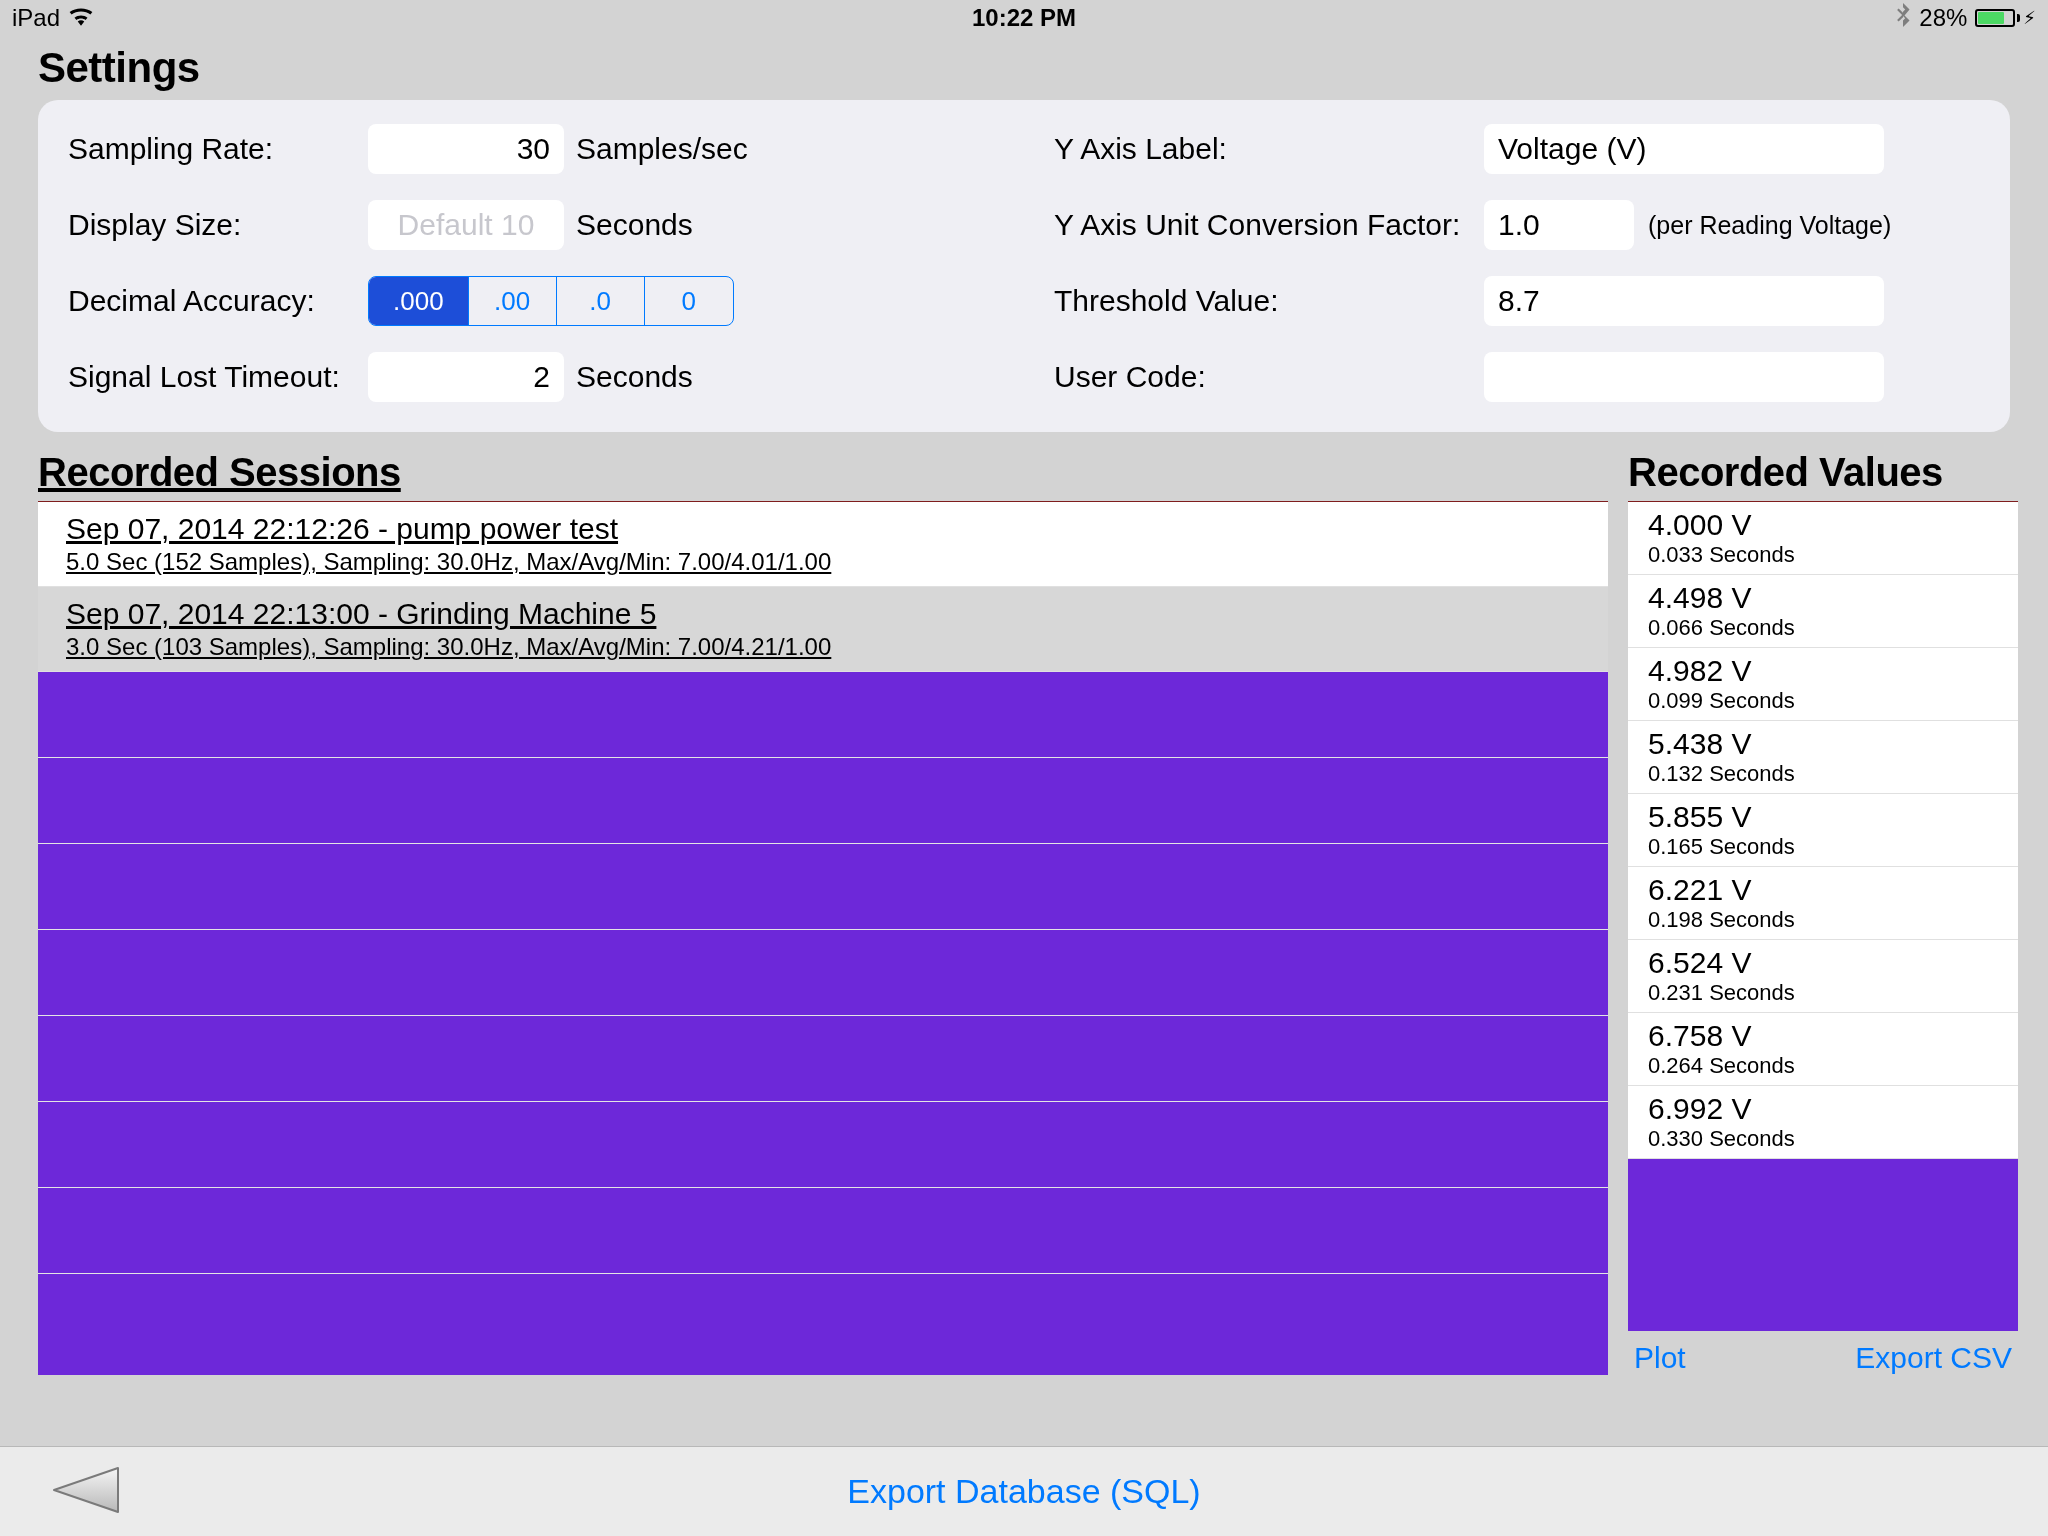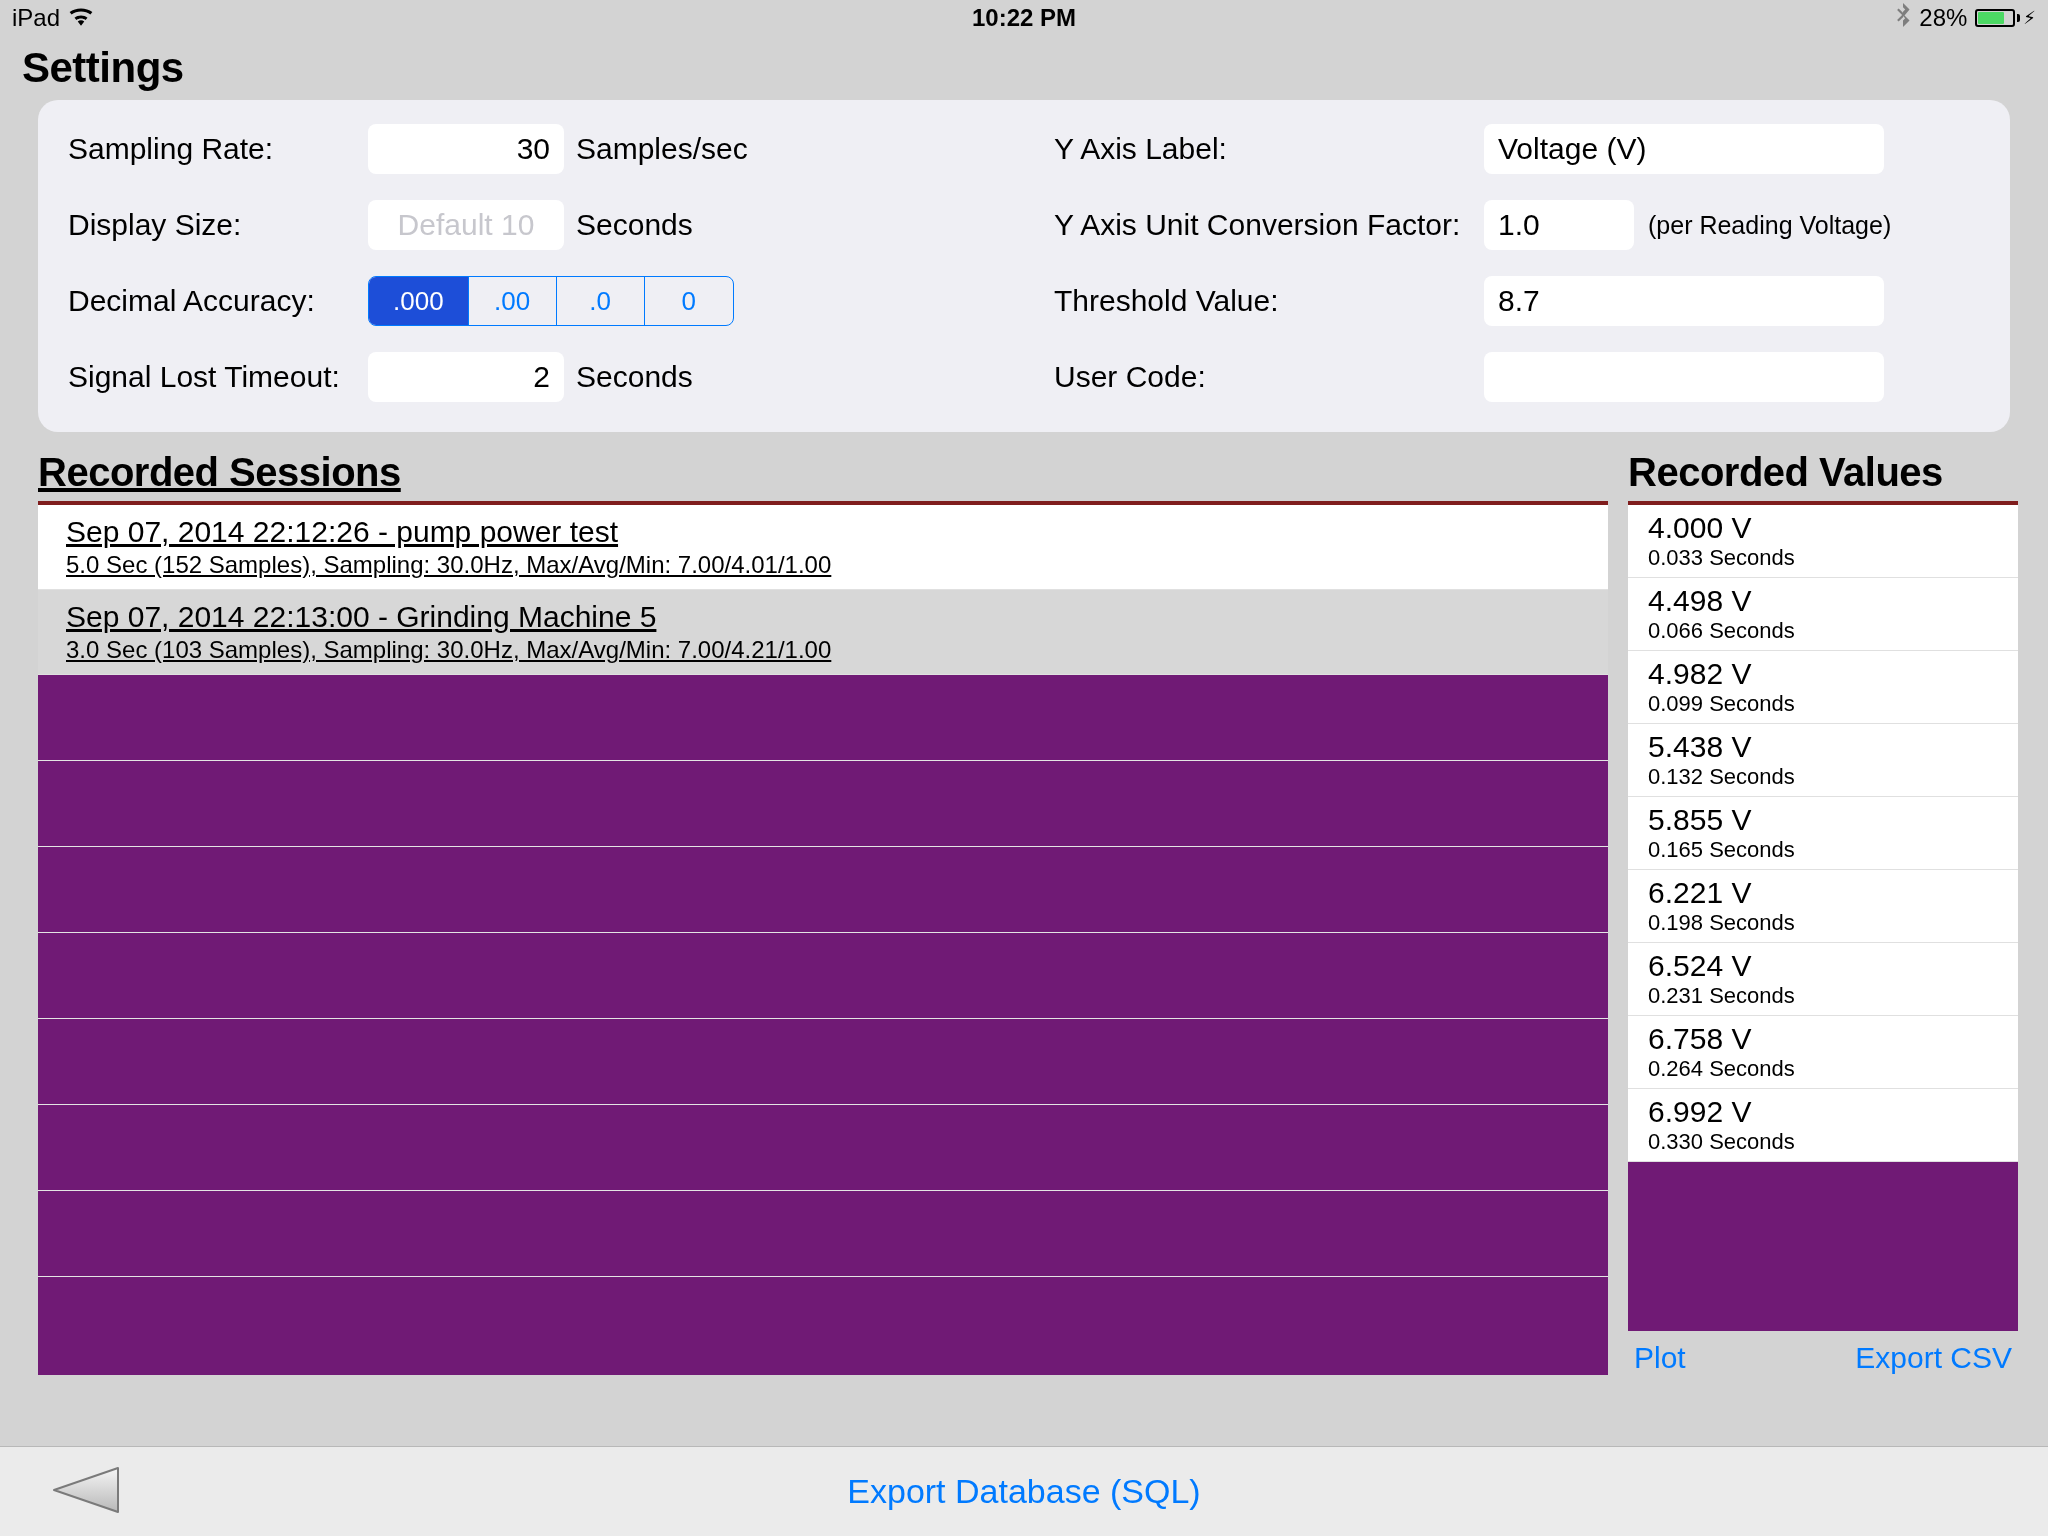--- a/index.html
+++ b/index.html
@@ -53,21 +53,21 @@
       border-radius: 1px;
     }
     .battery-tip {
       width: 3px; height: 8px;
       background: #000;
       margin-left: 2px;
       border-radius: 0 2px 2px 0;
     }
     .bolt { margin-left: 3px; font-size: 18px; }
     .page-header {
-      padding: 8px 38px 8px 22px;
+      padding: 8px 38px 8px 38px;
       font-size: 42px;
       font-weight: 700;
       letter-spacing: -0.5px;
     }
     .settings-panel {
       margin: 0 38px 18px 38px;
       background: #efeff4;
       border-radius: 20px;
       padding: 22px 30px 28px 30px;
       display: flex;
@@ -158,24 +158,24 @@
       display: flex;
       flex-direction: column;
     }
     .section-title {
       font-size: 40px;
       font-weight: 700;
       letter-spacing: -0.5px;
       padding-bottom: 6px;
     }
     .list-box {
-      background: #701a75;
+      background: #6d28d9;
       flex: 1;
       overflow: hidden;
-      border-top: 4px solid #7f1d1d;
+      border-top: 1px solid #7f1d1d;
     }
     .session-item {
       padding: 10px 28px 10px 28px;
       border-bottom: 1px solid #e0e0e0;
       background: #fff;
     }
     .session-item.alt { background: #d7d7d7; }
     .session-title {
       font-size: 30px;
       font-weight: 400;

